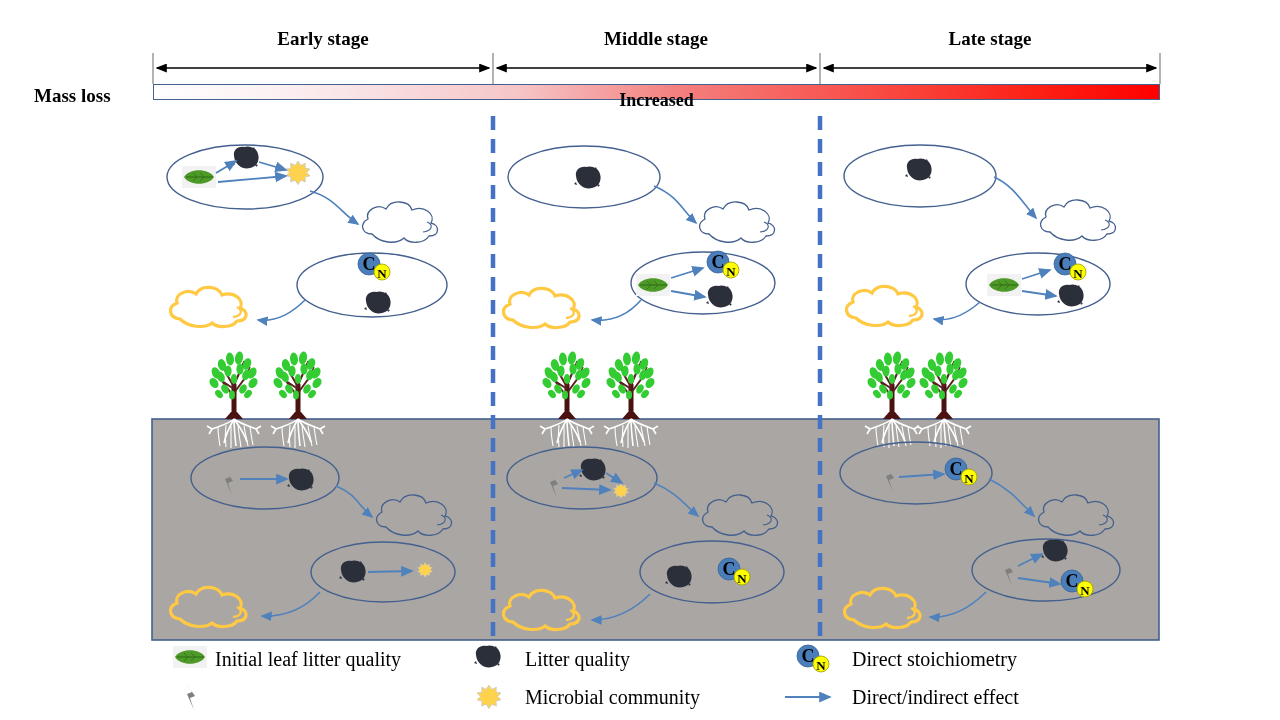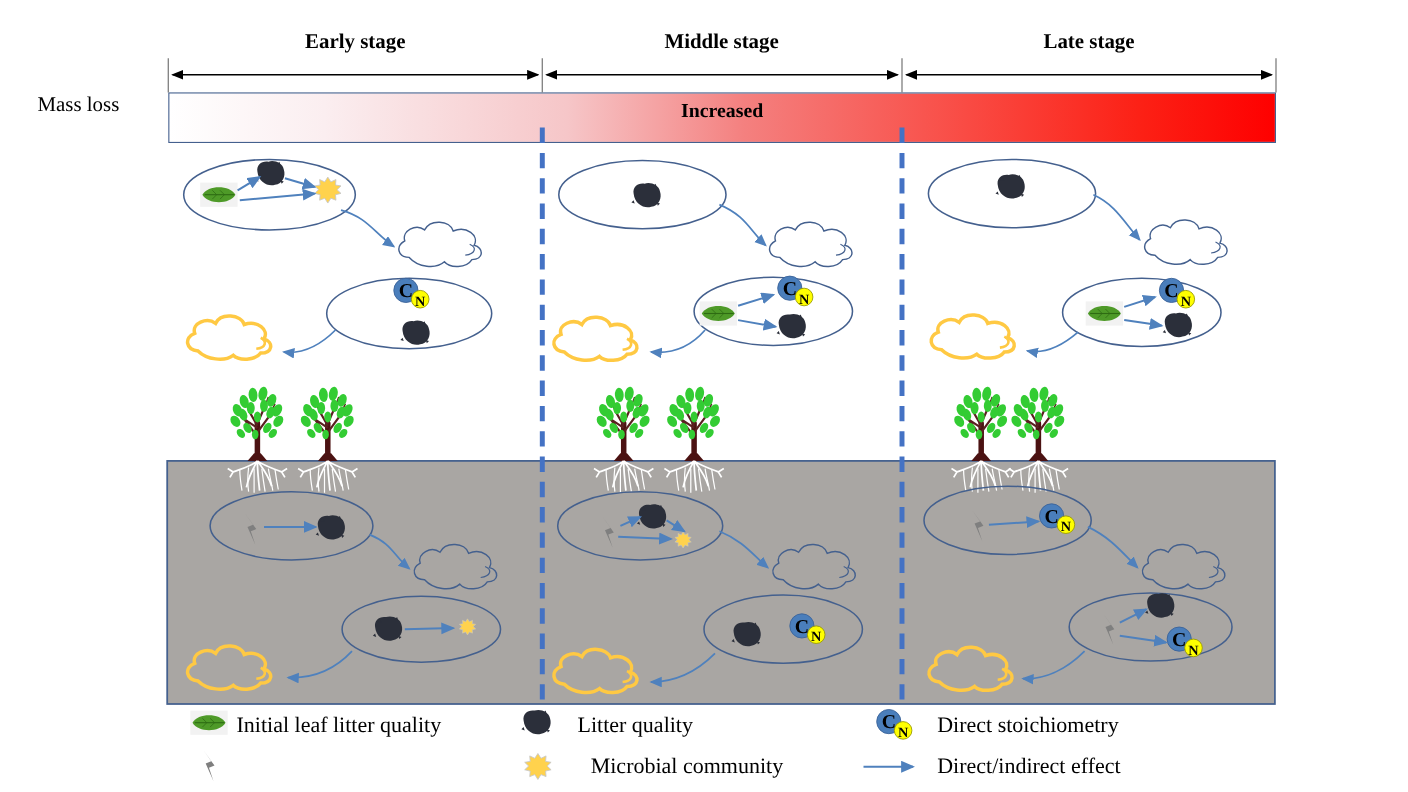--- a/index.html
+++ b/index.html
@@ -2,22 +2,22 @@
 <html><head>
 <meta charset="utf-8">
 <style>
   html,body{margin:0;padding:0;background:#ffffff;}
   body{width:1280px;height:720px;position:relative;overflow:hidden;
        font-family:"Liberation Serif","DejaVu Serif",serif;}
   .root{position:absolute;inset:0;border-radius:32px;}
   svg.scene{position:absolute;left:0;top:0;width:1280px;height:720px;}
   .stage-title{position:absolute;font-weight:bold;font-size:19px;color:#000;
        text-align:center;white-space:nowrap;}
-  .massloss-label{position:absolute;left:34px;top:85px;font-weight:normal;font-size:19px;color:#000;}
-  .massloss-bar{position:absolute;left:153px;top:84px;width:1007px;height:46px;
+  .massloss-label{position:absolute;left:34px;top:85px;font-weight:bold;font-size:19px;color:#000;}
+  .massloss-bar{position:absolute;left:153px;top:84px;width:1007px;height:16px;
        border:1px solid #44608e;box-sizing:border-box;
        background:linear-gradient(to right,#ffffff 0%,#fbeef0 14%,#f6c6c8 36%,#f4807f 52%,#f94b44 72%,#fc2015 88%,#fe0000 100%);}
   .massloss-text{position:absolute;left:0;right:0;top:5px;text-align:center;
        font-weight:bold;font-size:18px;color:#000;}
   .cloud-label{position:absolute;font-size:17px;color:#000;white-space:nowrap;}
   .legend-text{position:absolute;font-size:20px;color:#000;white-space:nowrap;}
 </style>
 </head>
 <body>
 
@@ -42,21 +42,21 @@
   <div class="cloud-label" style="left:727px;top:514px;">C loss</div>
   <div class="cloud-label" style="left:521px;top:608px;">N loss</div>
 
   <div class="cloud-label" style="left:1063px;top:221px;">C loss</div>
   <div class="cloud-label" style="left:866px;top:303px;">N loss</div>
   <div class="cloud-label" style="left:1062px;top:514px;">C loss</div>
   <div class="cloud-label" style="left:862px;top:605px;">N loss</div>
 
   <div class="legend-text" style="left:215px;top:648px;text-align:center;">Initial leaf litter quality</div>
   <div class="legend-text" style="left:525px;top:648px;">Litter quality</div>
-  <div class="legend-text" style="left:525px;top:686px;margin-left:12px;">Microbial community</div>
+  <div class="legend-text" style="left:525px;top:686px;">Microbial community</div>
   <div class="legend-text" style="left:852px;top:648px;">Direct stoichiometry</div>
   <div class="legend-text" style="left:852px;top:686px;">Direct/indirect effect</div>
 
   <svg class="scene" viewBox="0 0 1280 720">
     <defs>
       <marker id="ablue" markerWidth="7" markerHeight="7" refX="6" refY="3" orient="auto">
         <path d="M0,0 L7,3 L0,6 z" fill="#4f81bd"></path>
       </marker>
       <marker id="ablk" markerWidth="8" markerHeight="8" refX="7" refY="3.2" orient="auto">
         <path d="M0,0 L8,3.2 L0,6.4 z" fill="#000"></path>

